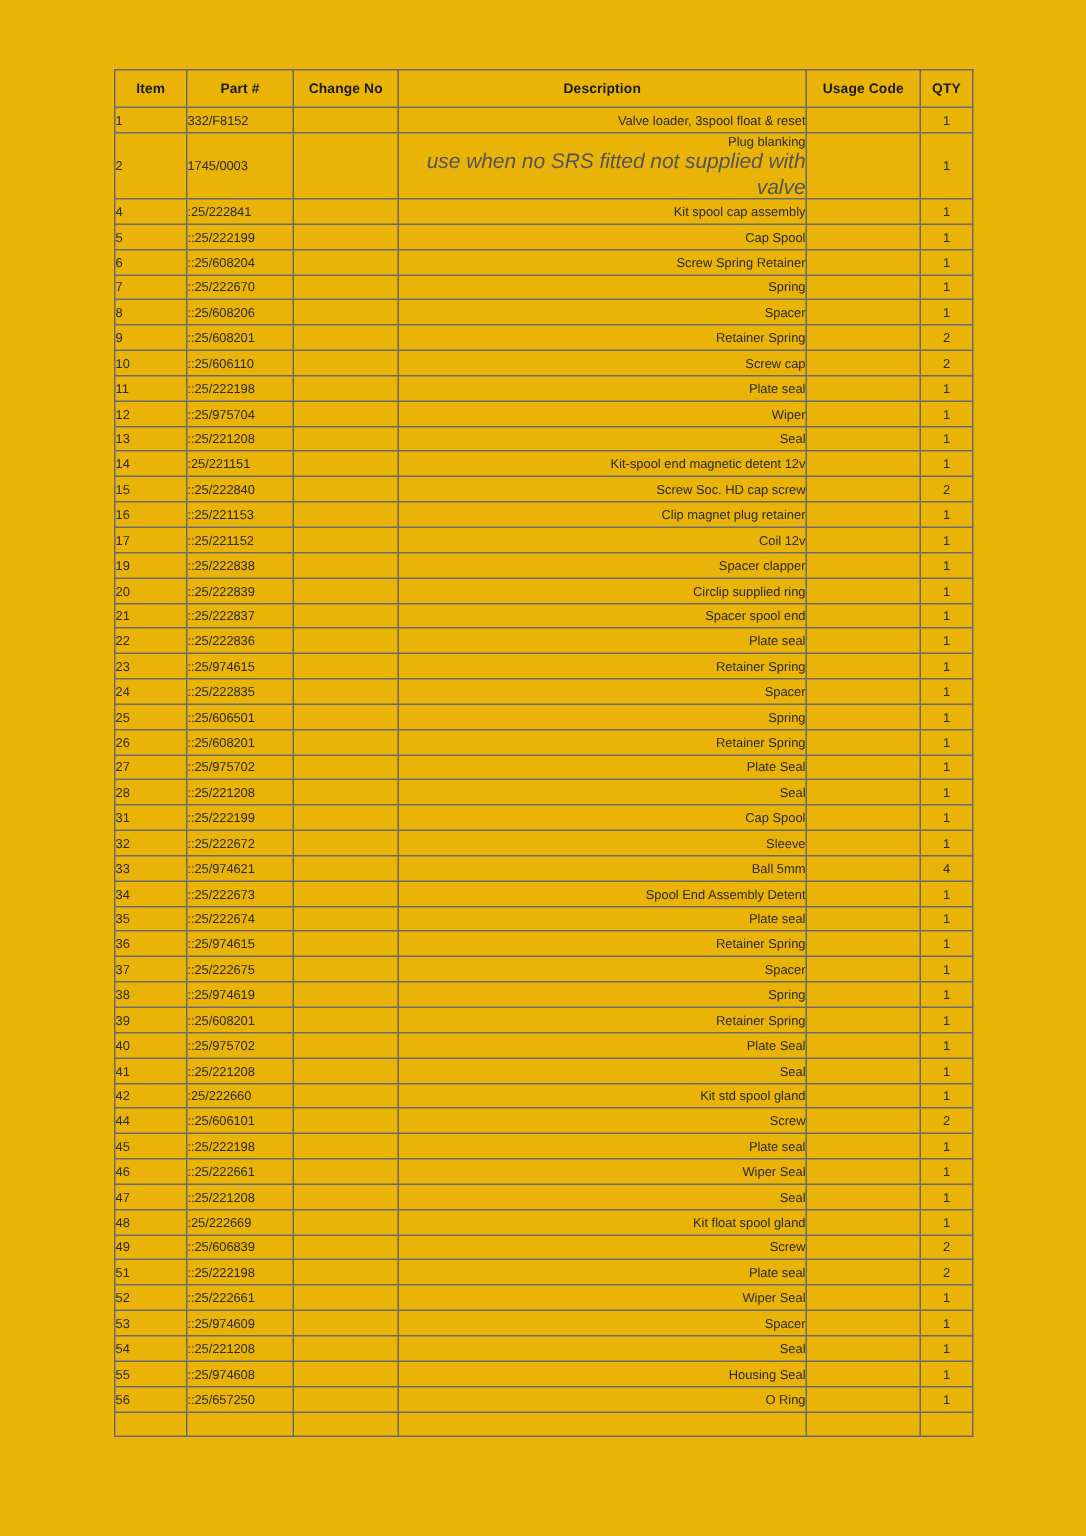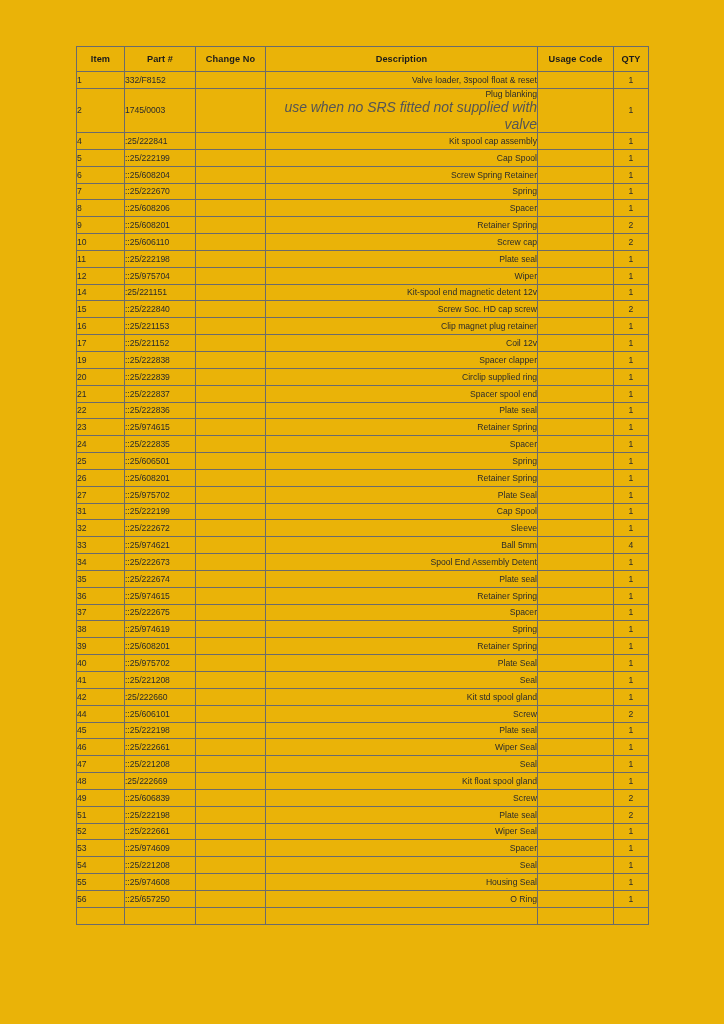--- a/index.html
+++ b/index.html
@@ -231,20 +231,30 @@
           <td class="cell-item">12</td>
           <td class="cell-part">::25/975704</td>
           <td class="cell-change"></td>
           <td class="cell-desc">
             <span class="desc-main">Wiper</span>
           </td>
           <td class="cell-usage"></td>
           <td class="cell-qty">1</td>
         </tr>
         <tr>
+          <td class="cell-item">13</td>
+          <td class="cell-part">::25/221208</td>
+          <td class="cell-change"></td>
+          <td class="cell-desc">
+            <span class="desc-main">Seal</span>
+          </td>
+          <td class="cell-usage"></td>
+          <td class="cell-qty">1</td>
+        </tr>
+        <tr>
           <td class="cell-item">14</td>
           <td class="cell-part">:25/221151</td>
           <td class="cell-change"></td>
           <td class="cell-desc">
             <span class="desc-main">Kit-spool end magnetic detent 12v</span>
           </td>
           <td class="cell-usage"></td>
           <td class="cell-qty">1</td>
         </tr>
         <tr>
@@ -356,20 +366,30 @@
           </td>
           <td class="cell-usage"></td>
           <td class="cell-qty">1</td>
         </tr>
         <tr>
           <td class="cell-item">27</td>
           <td class="cell-part">::25/975702</td>
           <td class="cell-change"></td>
           <td class="cell-desc">
             <span class="desc-main">Plate Seal</span>
+          </td>
+          <td class="cell-usage"></td>
+          <td class="cell-qty">1</td>
+        </tr>
+        <tr>
+          <td class="cell-item">28</td>
+          <td class="cell-part">::25/221208</td>
+          <td class="cell-change"></td>
+          <td class="cell-desc">
+            <span class="desc-main">Seal</span>
           </td>
           <td class="cell-usage"></td>
           <td class="cell-qty">1</td>
         </tr>
         <tr>
           <td class="cell-item">31</td>
           <td class="cell-part">::25/222199</td>
           <td class="cell-change"></td>
           <td class="cell-desc">
             <span class="desc-main">Cap Spool</span>

